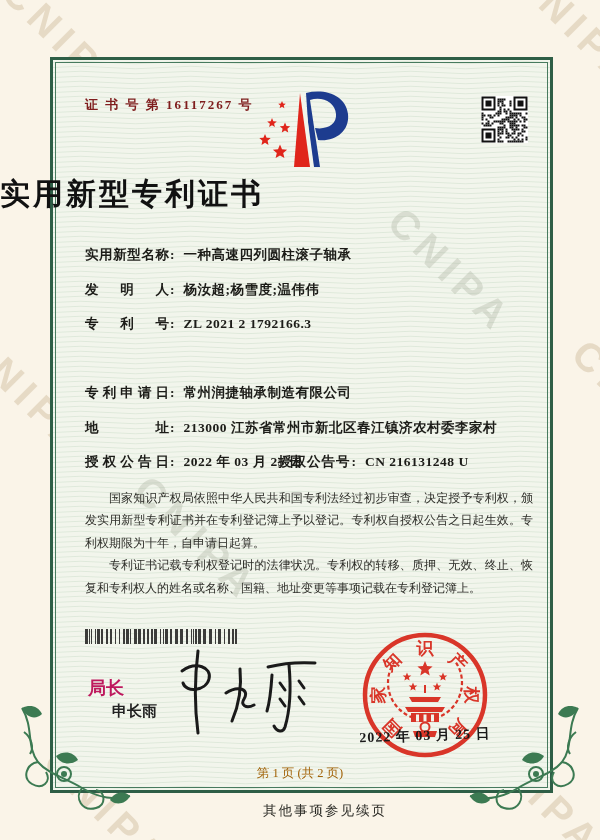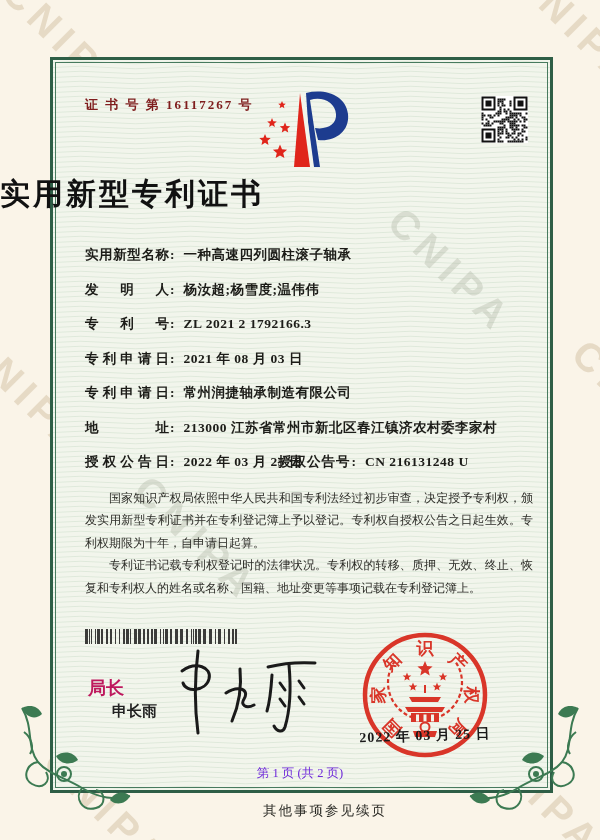--- a/index.html
+++ b/index.html
@@ -30,21 +30,21 @@
               color:#2d2d28;text-align:justify;}
   #paragraphs p{margin:0;text-indent:2em;}
   #issuer-title{left:88px;top:676px;font-size:18px;font-weight:600;
       font-family:"Liberation Sans","DejaVu Sans",sans-serif;color:#be185d;}
   #issuer-name{left:88px;top:702px;font-size:15px;font-weight:600;
       font-family:"Liberation Sans","DejaVu Sans",sans-serif;color:#222;margin-left:24px;}
   #seal-wrap{left:357px;top:627px;width:136px;height:136px;opacity:0.93;}
   #seal-arc text{fill:#d8281b;font-size:17px;font-weight:bold;font-family:"Liberation Serif",serif;}
   #seal-date{left:358px;top:727px;width:134px;text-align:center;font-size:14px;
              letter-spacing:1px;color:#191919;transform:rotate(-2deg);font-weight:600;}
-  #page-no{left:0;top:765px;width:100%;text-align:center;font-size:12.5px;color:#6d28d9;}
+  #page-no{left:0;top:765px;width:100%;text-align:center;font-size:12.5px;color:#a16207;}
   #cont-note{left:0;top:802px;width:100%;text-align:center;font-size:13.5px;
              letter-spacing:2px;color:#2a2a25;padding-left:25px;}
   .flourish{position:absolute;width:122px;height:118px;}
   #flourish-left{left:12px;top:702px;}
   #flourish-right{left:466px;top:702px;transform:scaleX(-1);}
 </style>
 </head>
 <body>
 
 <div id="page">
@@ -264,23 +264,20 @@
 
   <div class="abs row" style="top:246px;">
     <span class="flabel">实用新型名称</span><span class="colon">:</span><span class="fvalue">一种高速四列圆柱滚子轴承</span>
   </div>
   <div class="abs row" style="top:281px;">
     <span class="flabel">发明人</span><span class="colon">:</span><span class="fvalue">杨汝超;杨雪度;温伟伟</span>
   </div>
   <div class="abs row" style="top:315px;">
     <span class="flabel">专利号</span><span class="colon">:</span><span class="fvalue">ZL 2021 2 1792166.3</span>
   </div>
-  <div class="abs row" style="top:350px;">
-    <span class="flabel">专利申请日</span><span class="colon">:</span><span class="fvalue">2021 年 08 月 03 日</span>
-  </div>
   <div class="abs row" style="top:384px;">
     <span class="flabel">专利申请日</span><span class="colon">:</span><span class="fvalue">常州润捷轴承制造有限公司</span>
   </div>
   <div class="abs row" style="top:419px;">
     <span class="flabel">地址</span><span class="colon">:</span><span class="fvalue">213000 江苏省常州市新北区春江镇济农村委李家村</span>
   </div>
   <div class="abs row" style="top:453px;">
     <span class="flabel">授权公告日</span><span class="colon">:</span><span class="fvalue">2022 年 03 月 25 日</span>
     <span class="pair2">
       <span class="flabel2">授权公告号</span><span class="colon">:</span><span class="fvalue">CN 216131248 U</span>

